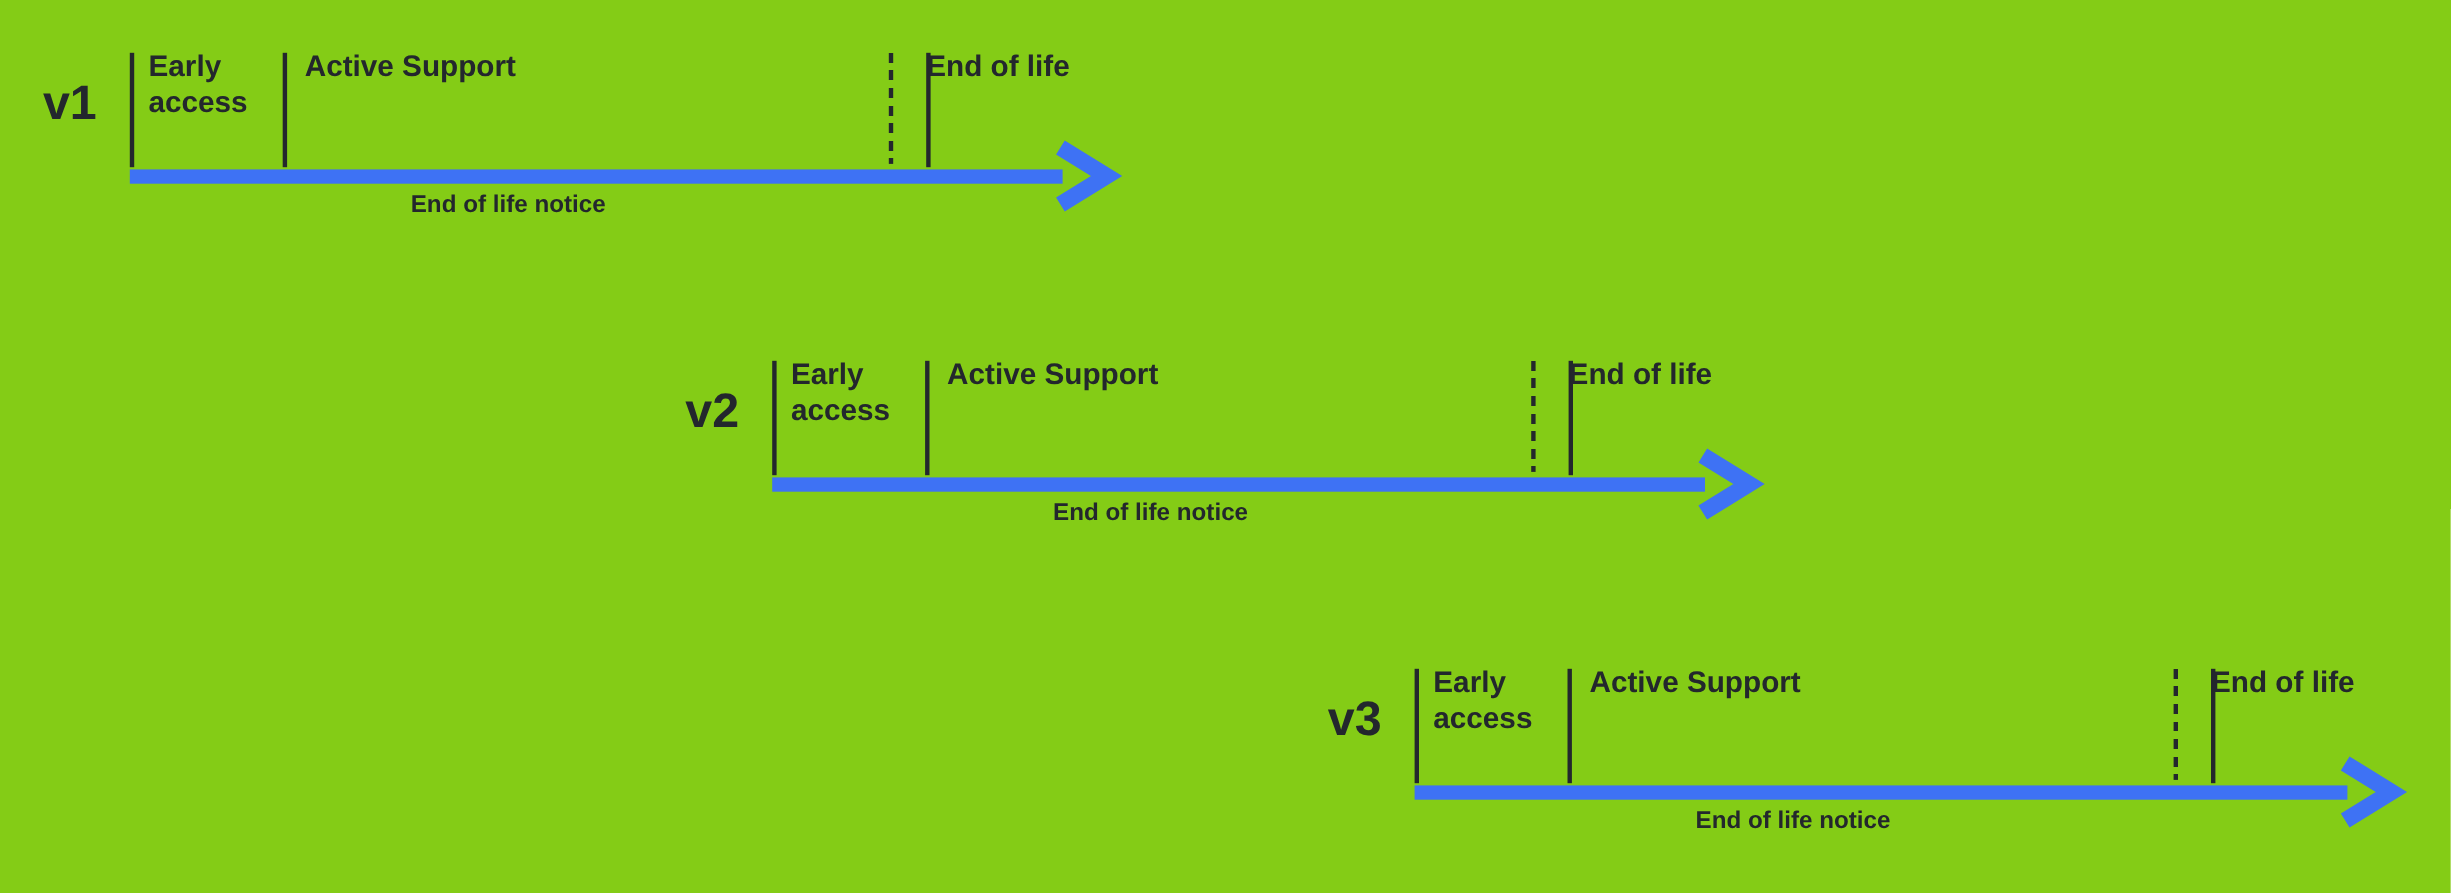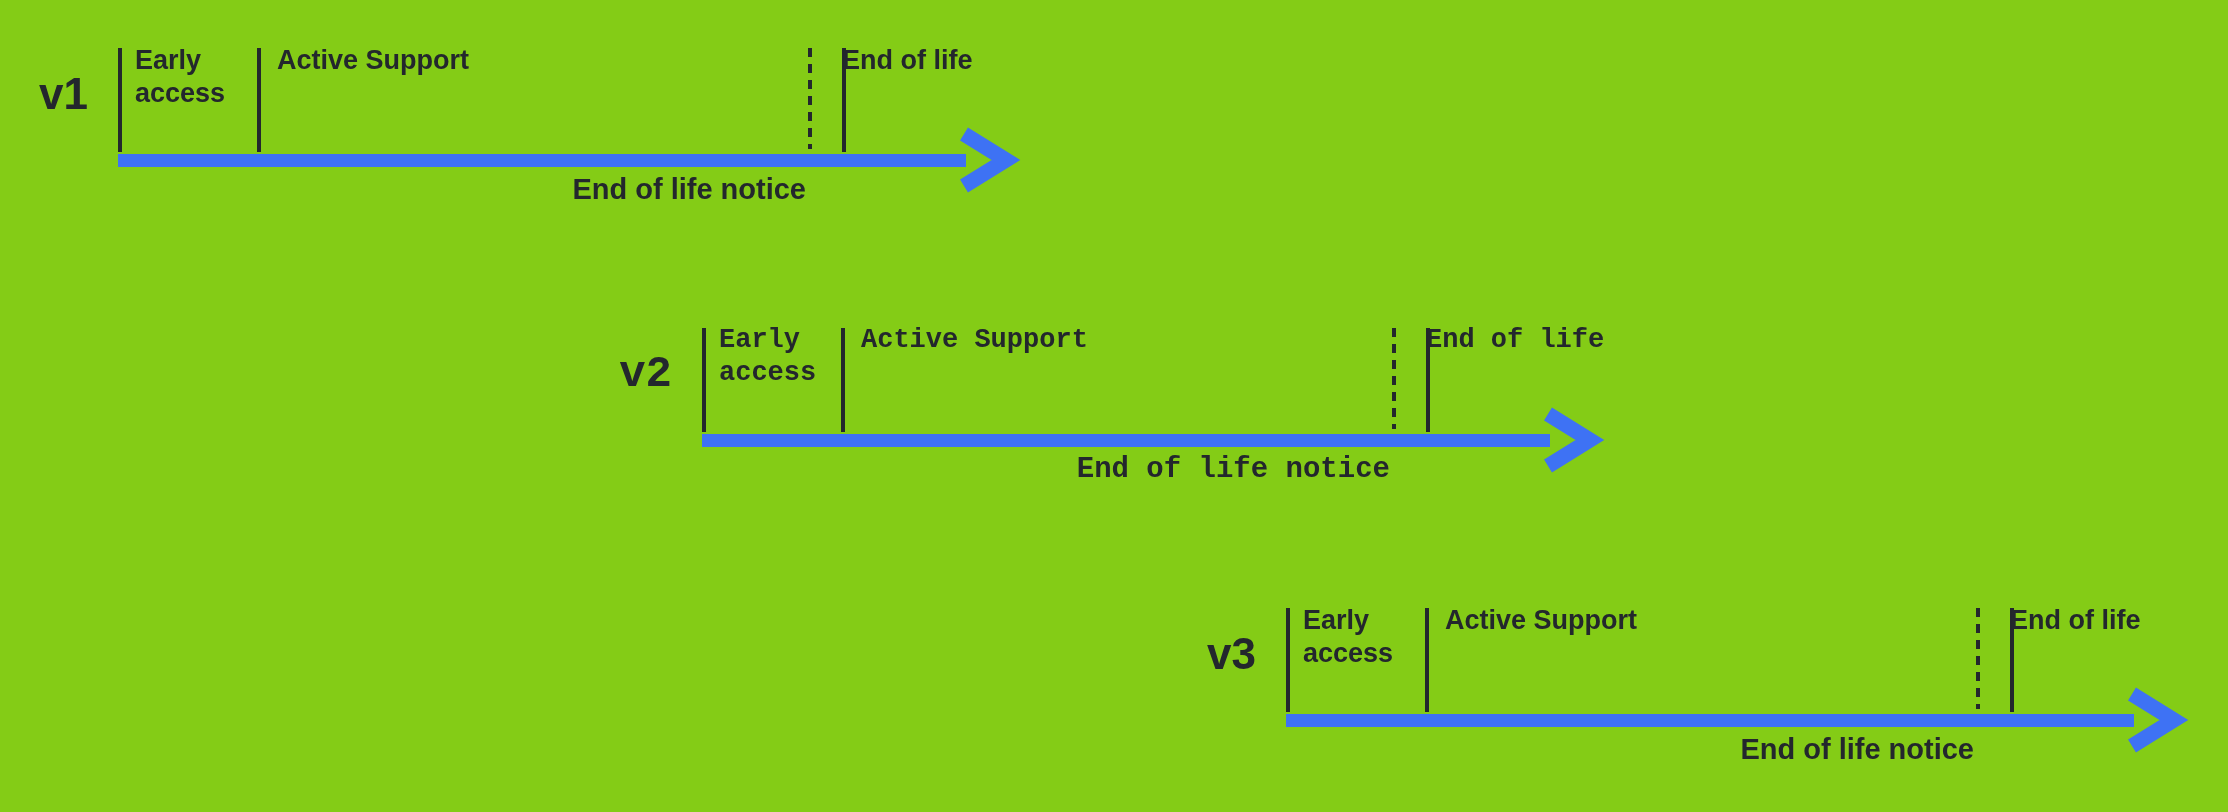--- a/index.html
+++ b/index.html
@@ -6,21 +6,21 @@
   #canvas{
     position:relative;
     width:2228px;height:812px;
     background:#84cc16;
     font-family:"Liberation Sans","DejaVu Sans",sans-serif;
     color:var(--text,#23272d);
     overflow:hidden;
   }
   .row{position:absolute;width:1010px;height:175px;}
   .row1{left:118px;top:48px;}
-  .row2{left:702px;top:328px;font-family:Liberation Mono, monospace;}
+  .row2{left:702px;top:328px;}
   .row3{left:1286px;top:608px;}
 
   .vlabel{
     position:absolute;right:calc(100% + 30px);top:24px;
     font-size:44px;font-weight:bold;line-height:1;white-space:nowrap;
   }
   .tick{position:absolute;top:0;width:4px;height:104px;background:var(--line,#23272d);}
   .t0{left:0;}
   .t1{left:139px;}
   .t2{left:724px;}
@@ -32,21 +32,21 @@
     position:absolute;top:-4px;
     font-size:27px;font-weight:bold;line-height:33px;
   }
   .early{left:17px;width:118px;}
   .active{left:159px;white-space:nowrap;text-align:center;}
   .eol{left:724px;white-space:nowrap;}
   .bar{position:absolute;left:0;top:106px;width:848px;height:13px;background:var(--arrow,#3e72f4);}
   .chevron{position:absolute;left:834px;top:72px;color:var(--arrow,#3e72f4);}
   .notice{
     position:absolute;left:0;top:127px;width:688px;
-    text-align:right;font-size:29px;font-weight:bold;line-height:1;white-space:nowrap;
+    text-align:center;font-size:22px;font-weight:bold;line-height:1;white-space:nowrap;
   }
 </style>
 </head>
 <body>
 
 <div id="canvas">
 
   <div class="row row1">
     <div class="vlabel">v1</div>
     <div class="tick t0"></div>

